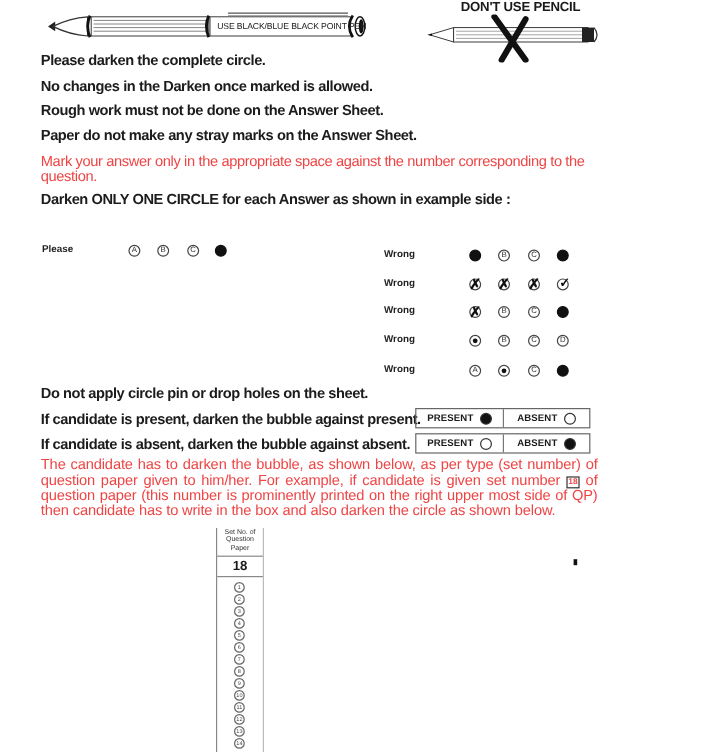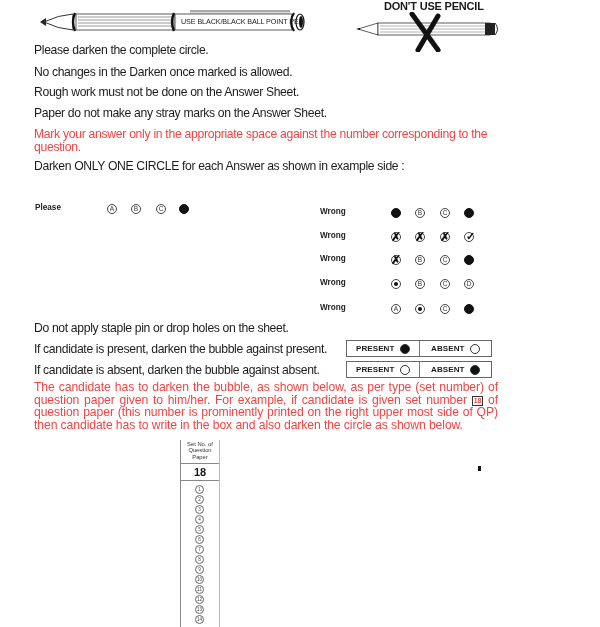--- a/index.html
+++ b/index.html
@@ -20,21 +20,21 @@
   
   .pencil-title {
     left: 384px; top: 0px; font-size: 11px; font-weight: bold; letter-spacing: -0.2px;
     white-space: nowrap;
   }
   .pencil { left: 350px; top: 12px; width: 160px; height: 40px; }
 
   
   .line {
     left: 34px; font-size: 12.2px; line-height: 13px; white-space: nowrap;
-    letter-spacing: -0.35px; color: #1c1c1c;
+    letter-spacing: -0.35px; color: #1c1c1c; font-weight: bold;
   }
   .para {
     left: 34px; width: 470px; font-size: 12.2px; line-height: 12.6px;
     letter-spacing: -0.3px; color: #ef4444;
   }
   .para-justify { text-align: justify; letter-spacing: -0.1px; }
 
   
   .ex-label { font-size: 8.2px; font-weight: bold; color: #222; }
   .bub {
@@ -114,21 +114,21 @@
     <line x1="40" y1="14" x2="134" y2="14" stroke="#555" stroke-width="0.6"></line>
     <line x1="40" y1="17" x2="134" y2="17" stroke="#555" stroke-width="0.6"></line>
     <path d="M136 4 Q 132 13 136 22" fill="none" stroke="#111" stroke-width="2.4"></path>
     <rect x="137" y="5" width="117" height="16" fill="#fff" stroke="#333" stroke-width="0.8"></rect>
     <line x1="152" y1="2" x2="252" y2="2" stroke="#555" stroke-width="1"></line>
     <line x1="152" y1="4" x2="252" y2="4" stroke="#777" stroke-width="0.6"></line>
     <path d="M256 4 Q 250 13 256 22" fill="none" stroke="#111" stroke-width="2.2"></path>
     <ellipse cx="262" cy="13" rx="4" ry="8" fill="#fff" stroke="#111" stroke-width="1.2"></ellipse>
     <ellipse cx="263" cy="13" rx="2" ry="6" fill="#111"></ellipse>
   </svg>
-  <span class="pen-label">USE BLACK/BLACK BALL POINT PEN</span>
+  <span class="pen-label">USE BLACK/BLUE BLACK POINT PEN</span>
 </div>
 
 <div class="abs pencil-title">DON'T USE PENCIL</div>
 <div class="abs pencil">
   <svg width="160" height="40" viewBox="0 0 160 40">
     <path d="M8 17 L28 11 L28 23 Z" fill="#fff" stroke="#333" stroke-width="0.8"></path>
     <path d="M6 17 L10 16 L10 18 Z" fill="#111"></path>
     <rect x="28" y="11" width="112" height="12" fill="#fff" stroke="#333" stroke-width="0.8"></rect>
     <line x1="30" y1="14" x2="138" y2="14" stroke="#666" stroke-width="0.5"></line>
     <line x1="30" y1="17" x2="138" y2="17" stroke="#666" stroke-width="0.5"></line>
@@ -188,21 +188,21 @@
 </div>
 
 <div class="abs ex-label" style="left:320px; top:303px">Wrong</div>
 <div class="abs" style="left:0; top:0">
   <span class="bub" style="left:391px; top:304px">A</span>
   <span class="bub dot" style="left:415px; top:304px"></span>
   <span class="bub" style="left:440px; top:304px">C</span>
   <span class="bub filled" style="left:464px; top:304px"></span>
 </div>
 
-<div class="abs line" style="top:322px">Do not apply staple pin or drop holes on the sheet.</div>
+<div class="abs line" style="top:322px">Do not apply circle pin or drop holes on the sheet.</div>
 <div class="abs line" style="top:343px">If candidate is present, darken the bubble against present.</div>
 <div class="abs line" style="top:364px">If candidate is absent, darken the bubble against absent.</div>
 
 <div class="pa-box" style="left:346px; top:340px; width:146px">
   <div class="pa-cell">
     <span>PRESENT</span>
     <span class="pa-bub filled"></span>
   </div>
   <div class="pa-cell">
     <span>ABSENT</span>

